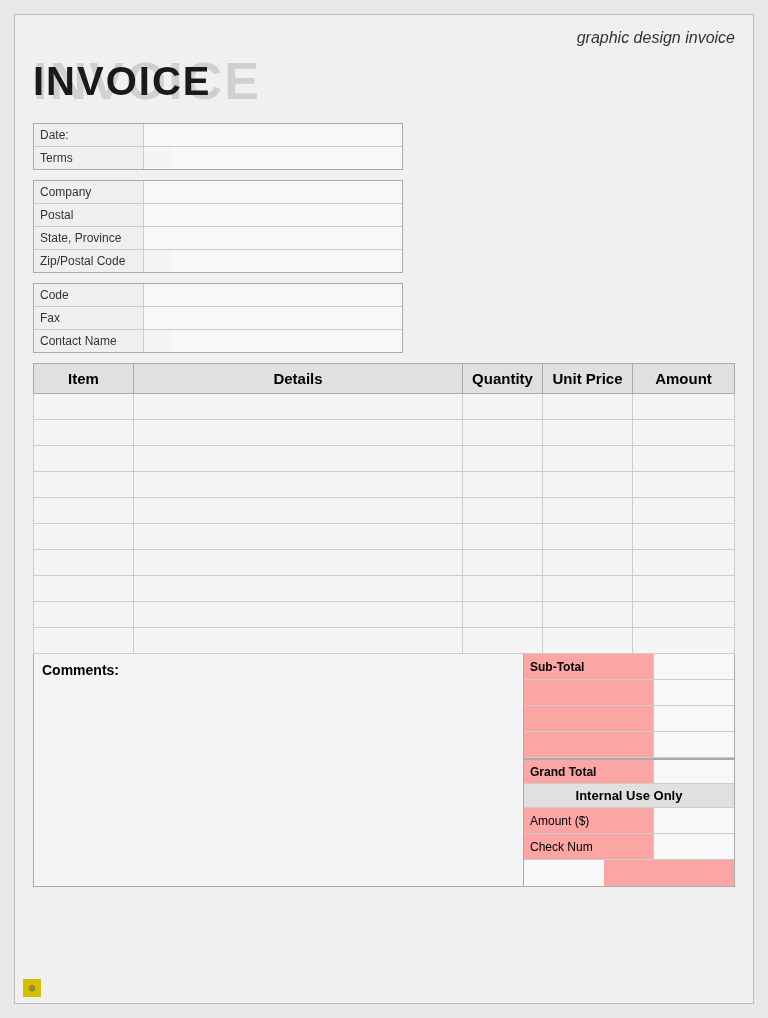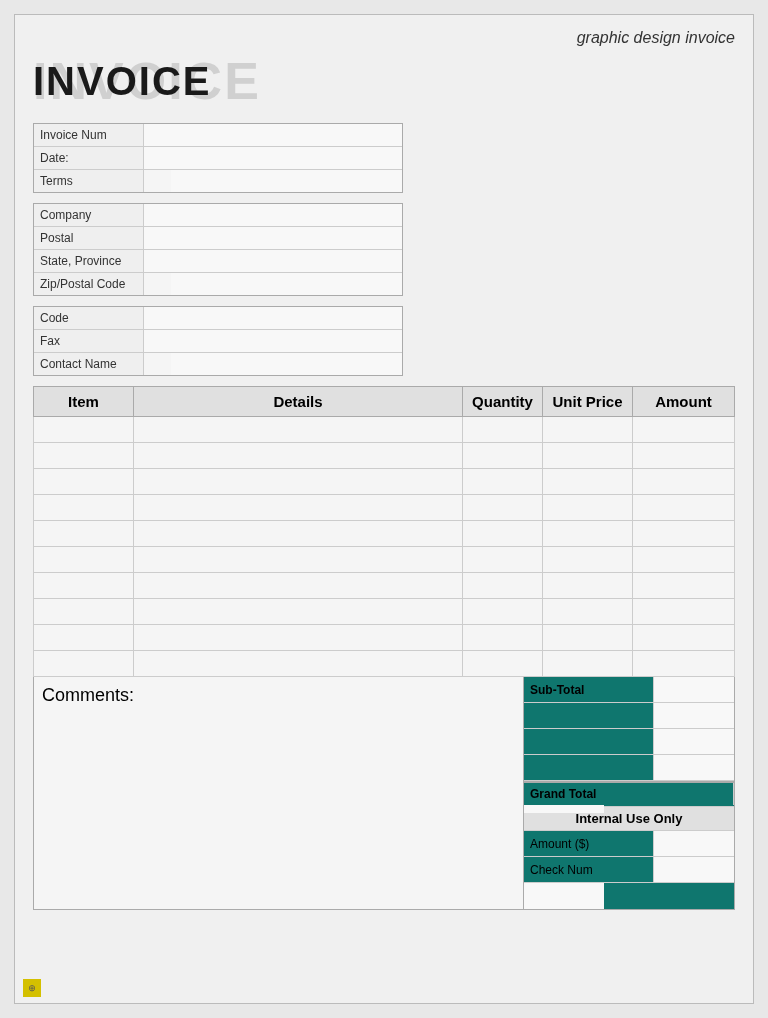--- a/index.html
+++ b/index.html
@@ -126,27 +126,27 @@
       border-top: none;
     }
     .comments-area {
       flex: 1;
       border-right: 1px solid #aaa;
       padding: 8px;
       min-height: 200px;
       background: #f5f5f5;
     }
     .comments-label {
-      font-weight: normal;
-      font-size: 18px;
+      font-weight: bold;
+      font-size: 14px;
       margin-bottom: 4px;
     }
     .totals-area {
       width: 210px;
-      background: #0f766e;
+      background: #fca5a5;
     }
     .totals-row {
       display: flex;
       border-bottom: 1px solid #ccc;
       height: 26px;
     }
     .totals-row:last-child {
       border-bottom: none;
     }
     .totals-label {
@@ -163,21 +163,20 @@
       background: #f8f8f8;
     }
     .totals-row.subtotal .totals-label {
       font-weight: bold;
     }
     .totals-row.grand-total .totals-label {
       font-weight: bold;
     }
     .totals-divider {
       border-top: 2px solid #aaa;
-      flex-direction: column;
     }
     .internal-use-header {
       background: #e0e0e0;
       text-align: center;
       font-weight: bold;
       font-size: 13px;
       padding: 4px;
       border-bottom: 1px solid #ccc;
     }
 
@@ -200,24 +199,20 @@
 
 <div class="page">
   <div class="header-right">graphic design invoice</div>
 
   <div class="invoice-title-wrap">
     <div class="invoice-title-shadow">INVOICE</div>
     <div class="invoice-title-main">INVOICE</div>
   </div>
 
   <div class="info-section">
-    <div class="info-row">
-      <div class="info-label">Invoice Num</div>
-      <div class="info-value"></div>
-    </div>
     <div class="info-row">
       <div class="info-label">Date:</div>
       <div class="info-value"></div>
     </div>
     <div class="info-row">
       <div class="info-label">Terms</div>
       <div class="info-value"></div>
     </div>
   </div>
 

